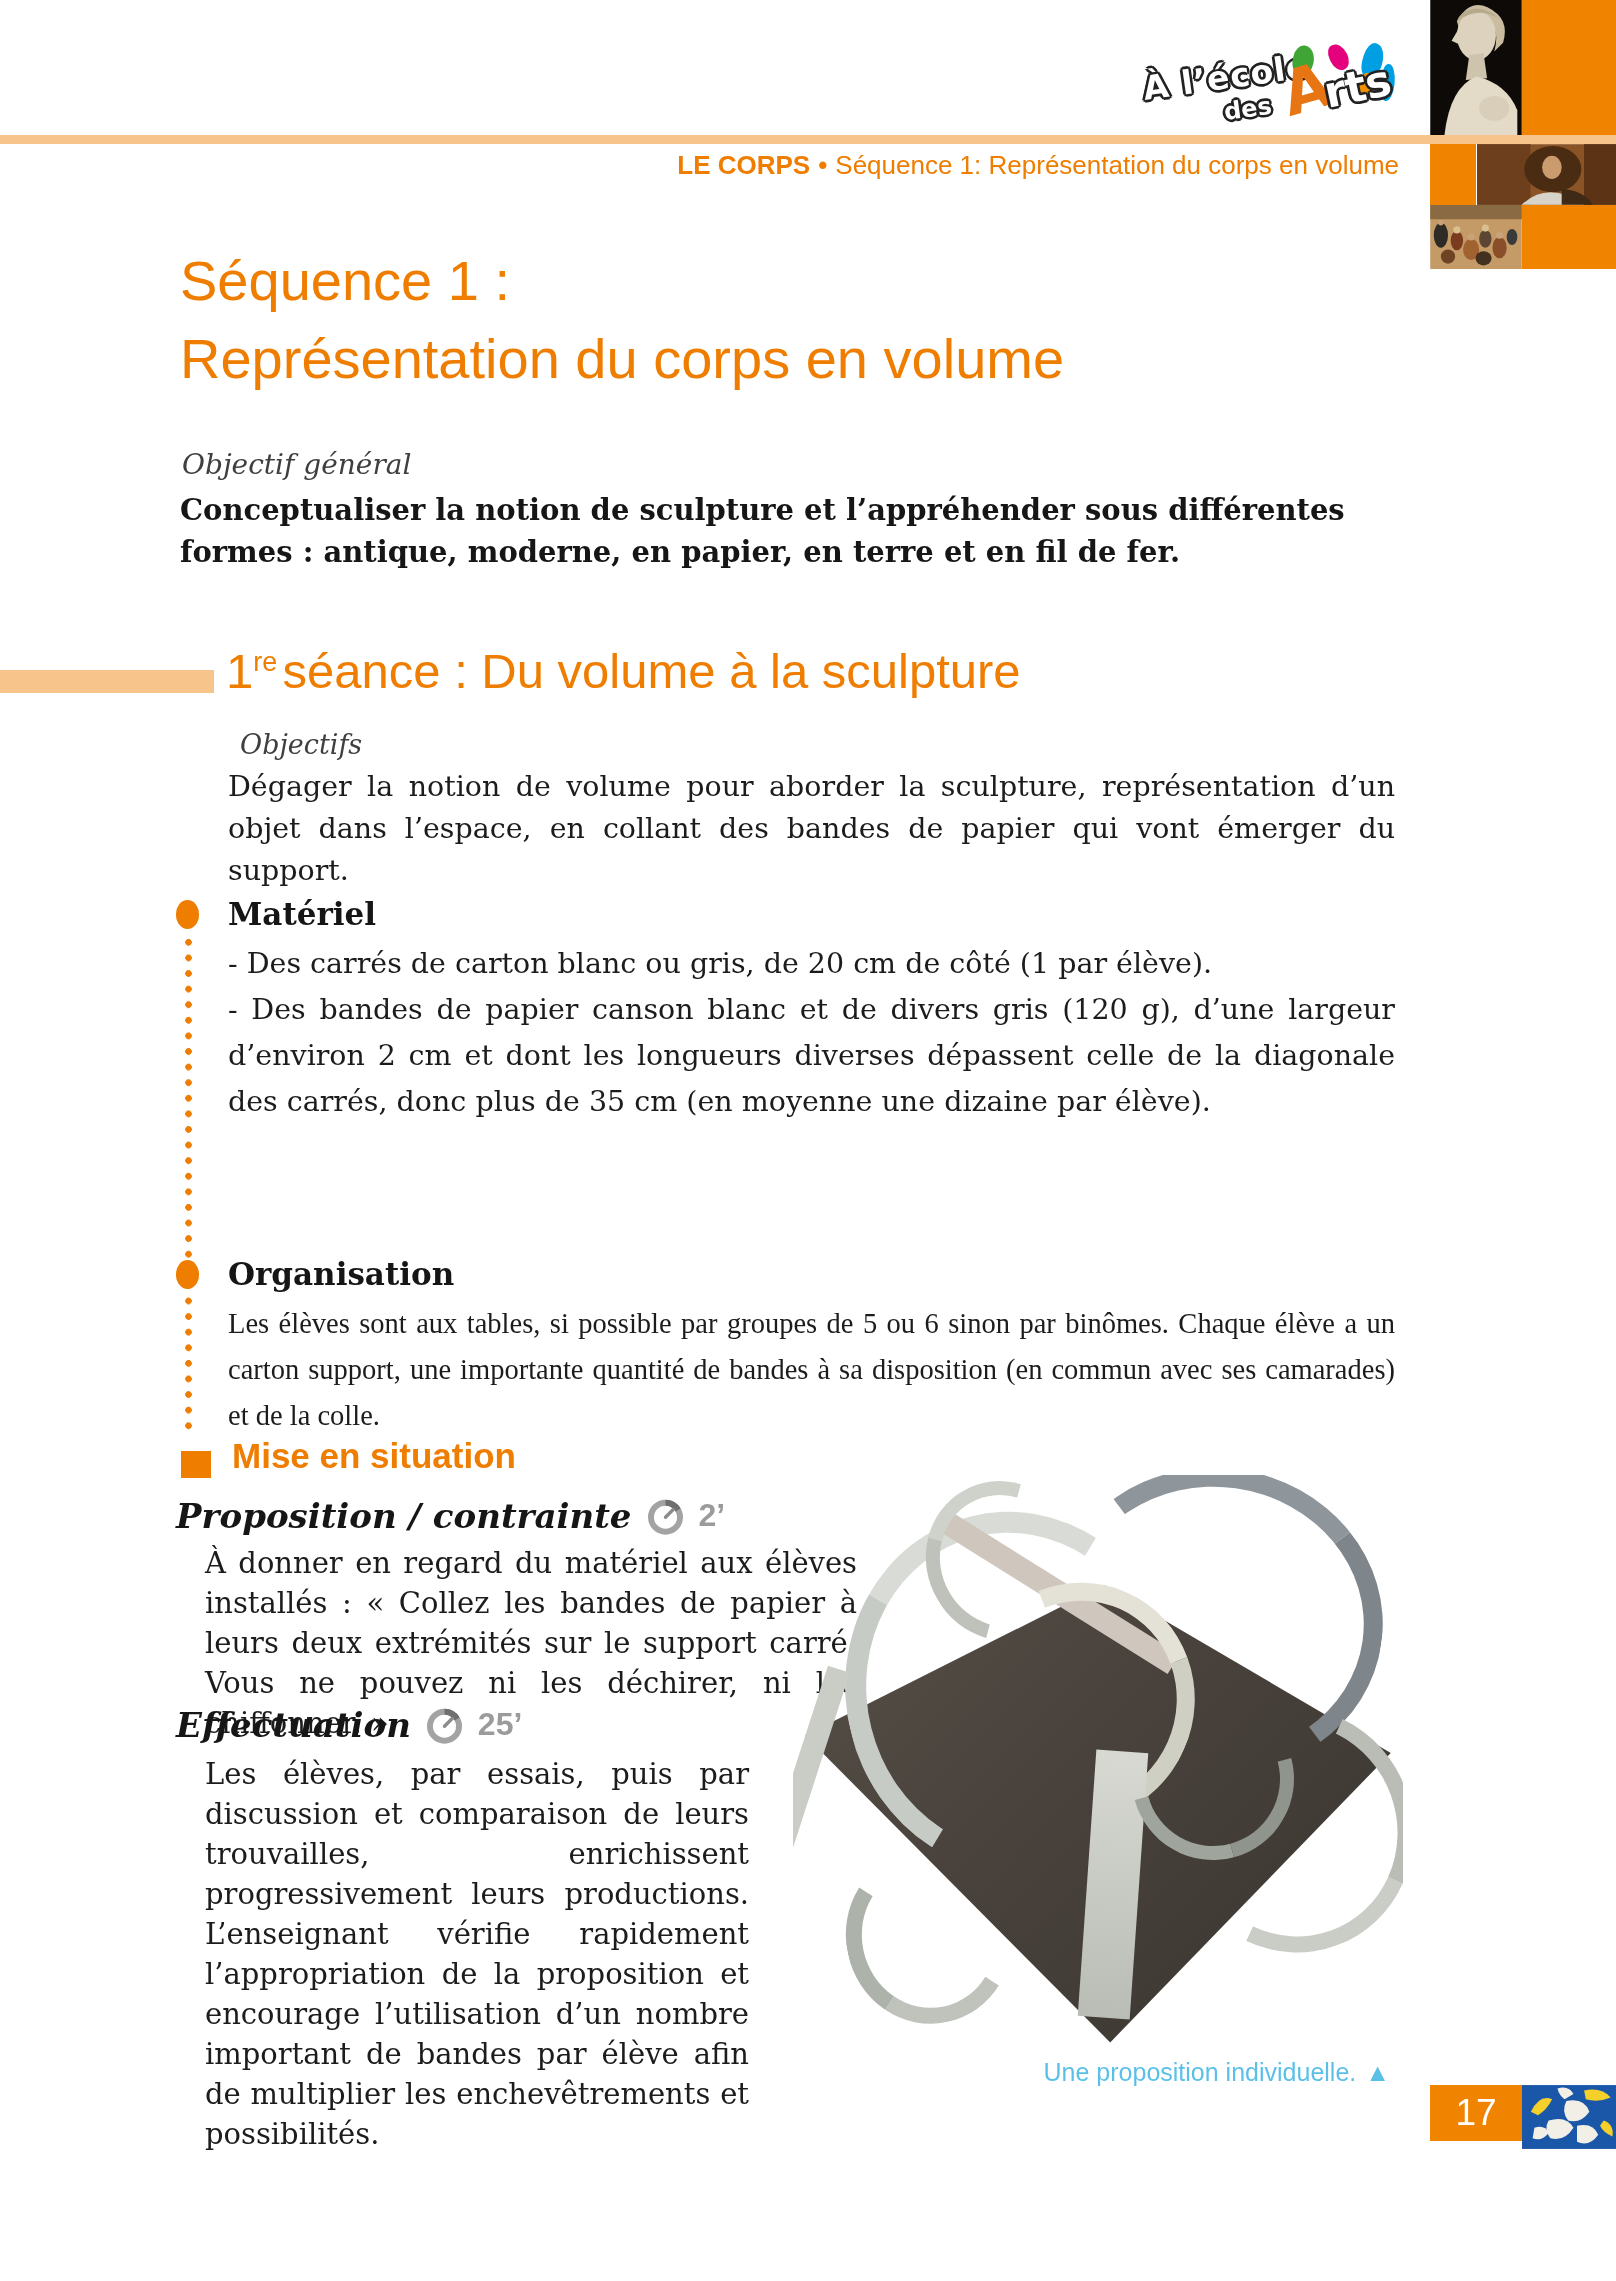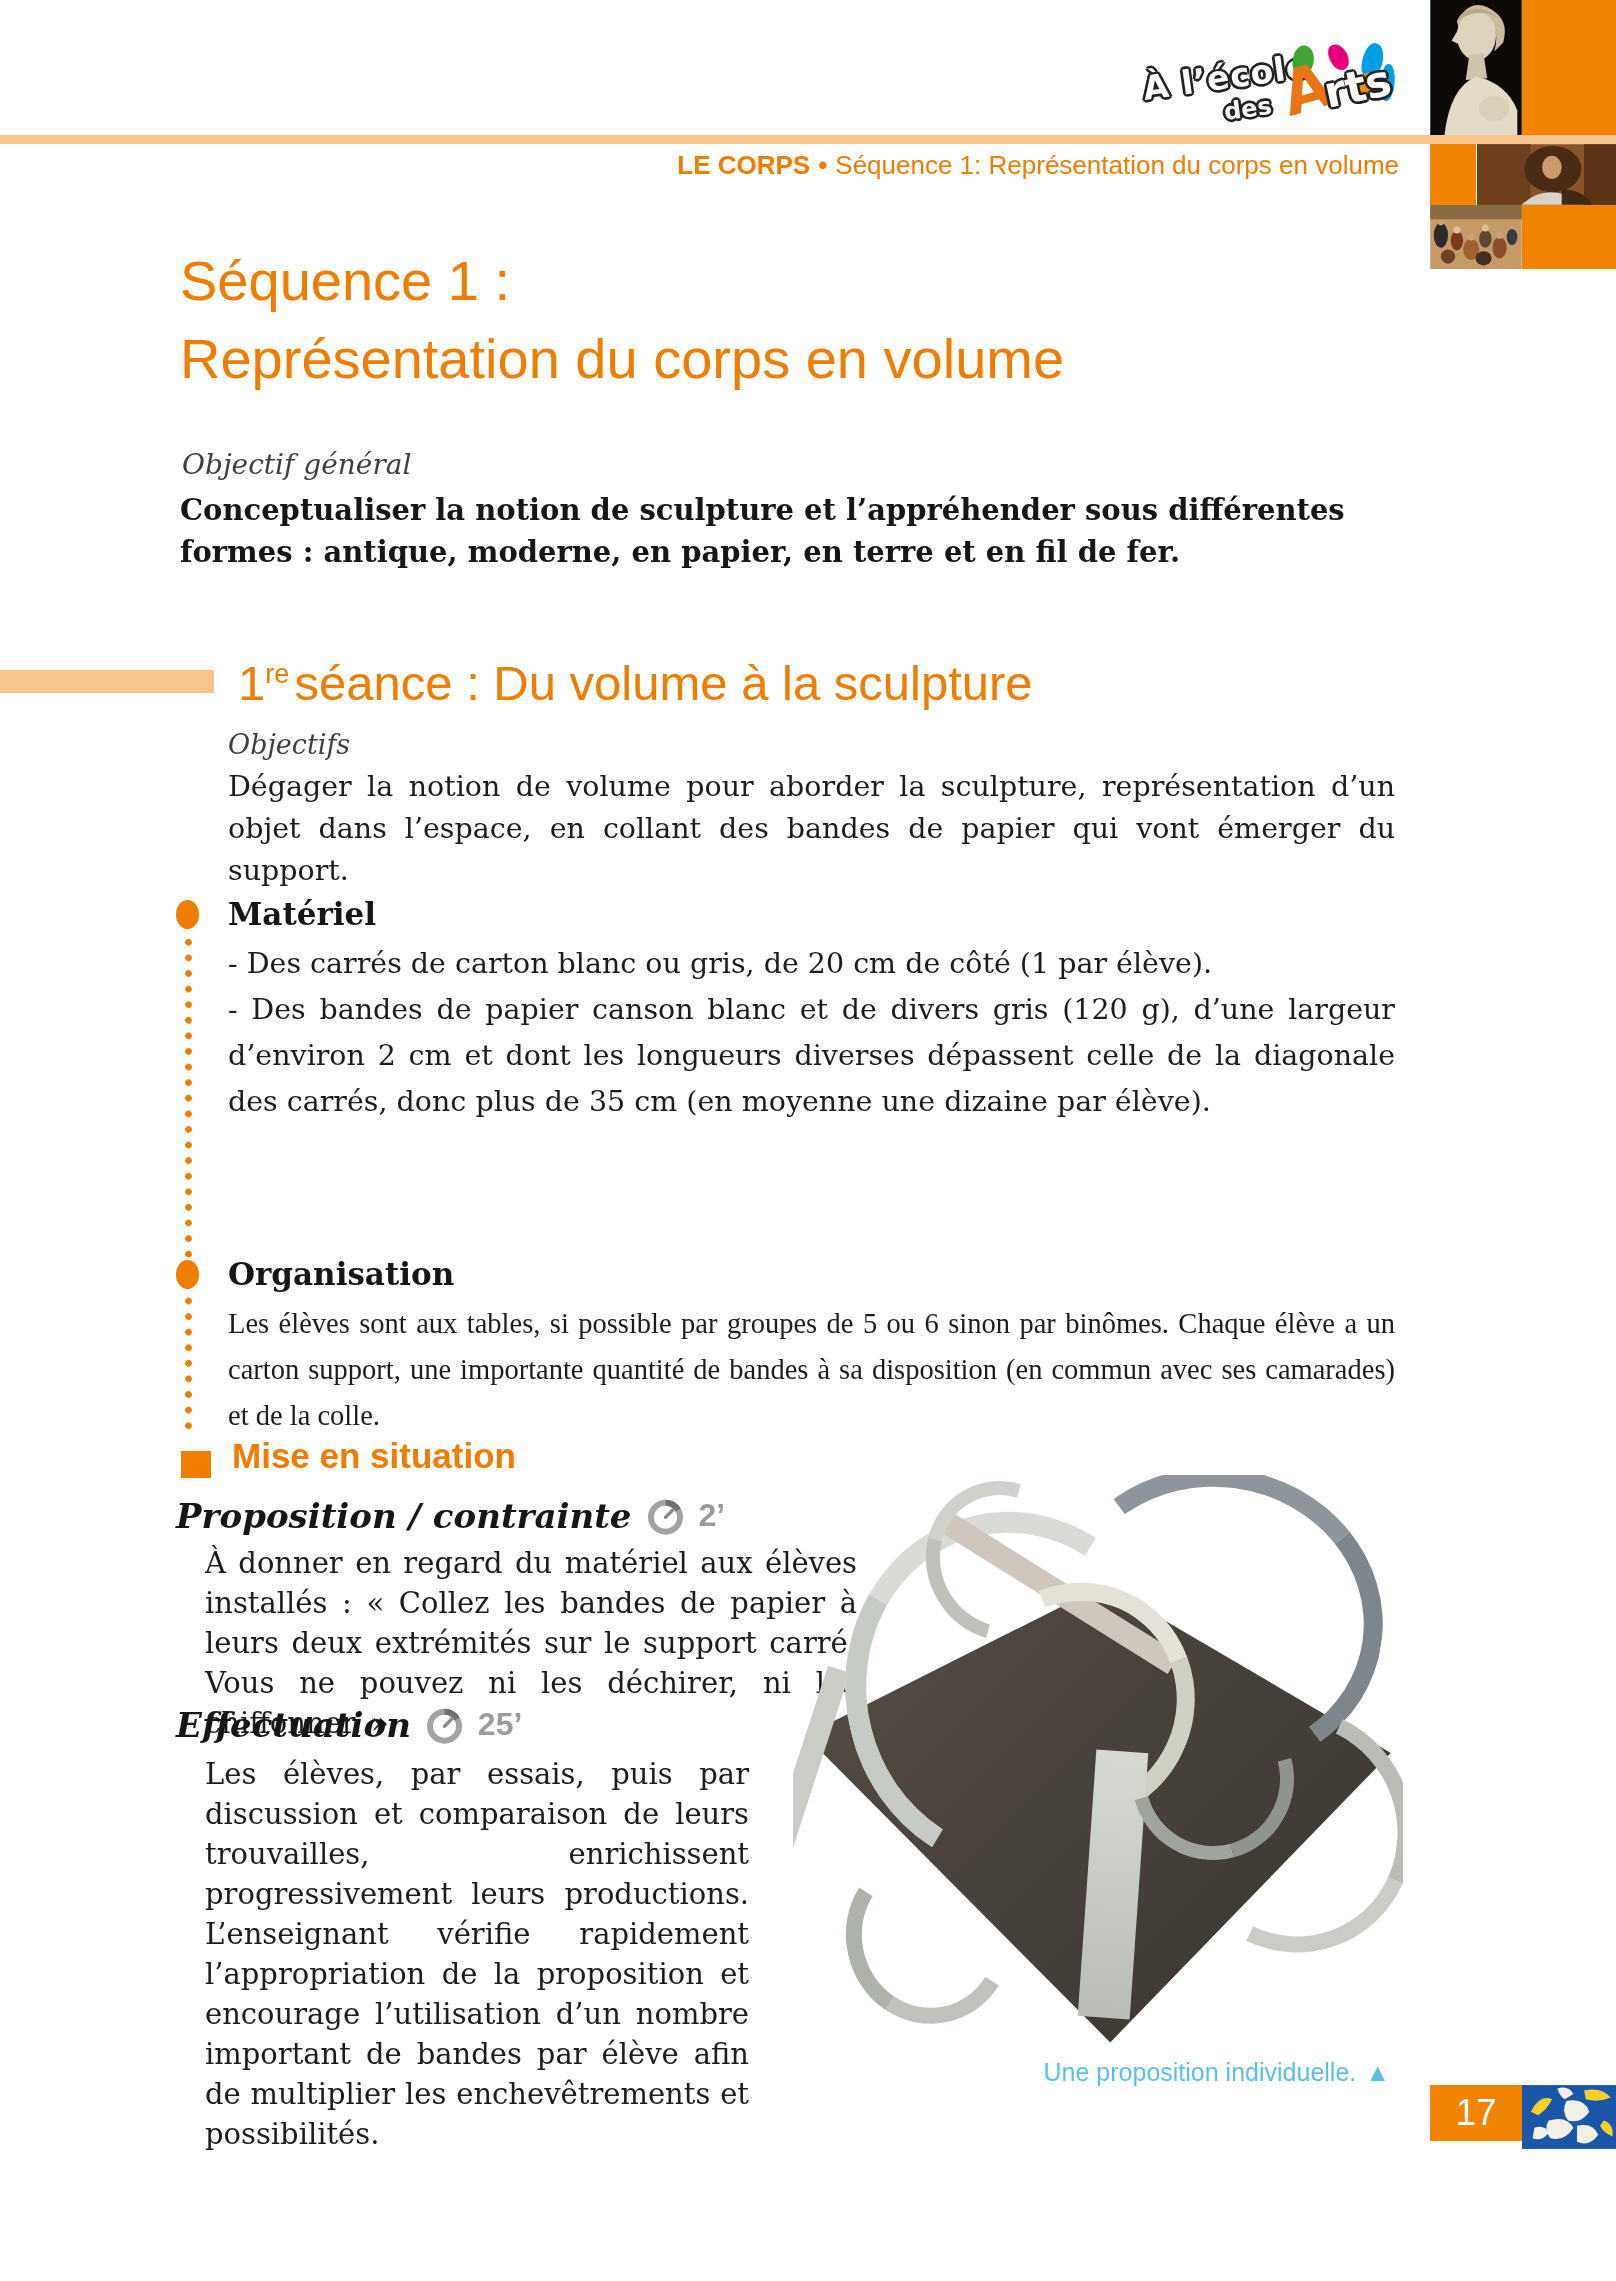--- a/index.html
+++ b/index.html
@@ -42,26 +42,26 @@
 
   
   .page-title{position:absolute;left:180px;top:242px;margin:0;font-family:"Liberation Sans",sans-serif;
               font-weight:normal;font-size:56px;line-height:78px;color:#EE7D00;}
   .page-title span{display:block;}
   .og-heading{position:absolute;left:182px;top:448px;font-style:italic;font-size:28px;color:#3f3f3f;}
   .og-text{position:absolute;left:180px;top:489px;width:1233px;font-weight:bold;font-size:29px;
            line-height:42px;color:#161616;}
 
   .seance-bar{position:absolute;left:0;top:670px;width:214px;height:23px;background:#F7C48C;}
-  .seance-title{position:absolute;left:226px;top:643px;margin:12px;font-family:"Liberation Sans",sans-serif;
+  .seance-title{position:absolute;left:226px;top:643px;margin:0;font-family:"Liberation Sans",sans-serif;
                 font-weight:normal;font-size:49px;color:#EE7D00;}
   .seance-title sup{font-size:0.55em;}
   .seance-title .rest{margin-left:5.3px;}
 
-  .obj-heading{position:absolute;left:228px;top:729px;font-style:italic;font-size:27px;color:#3f3f3f;text-align:right;}
+  .obj-heading{position:absolute;left:240px;top:729px;font-style:italic;font-size:27px;color:#3f3f3f;text-align:right;}
   .obj-text{position:absolute;left:228px;top:766px;width:1167px;font-size:28.5px;line-height:42px;
             text-align:justify;}
 
   
   .dot{position:absolute;width:23px;height:28.5px;border-radius:50%;background:#EE7D00;}
   .dot.mat{left:176px;top:900px;}
   .dot.org{left:176px;top:1260px;}
   .dotline{position:absolute;left:184px;top:937px;width:9px;height:499px;
     background-image:radial-gradient(circle at 4.5px 5.3px,#EE7D00 3px,rgba(0,0,0,0) 3.6px);
     background-size:9px 15.6px;background-repeat:repeat-y;}

